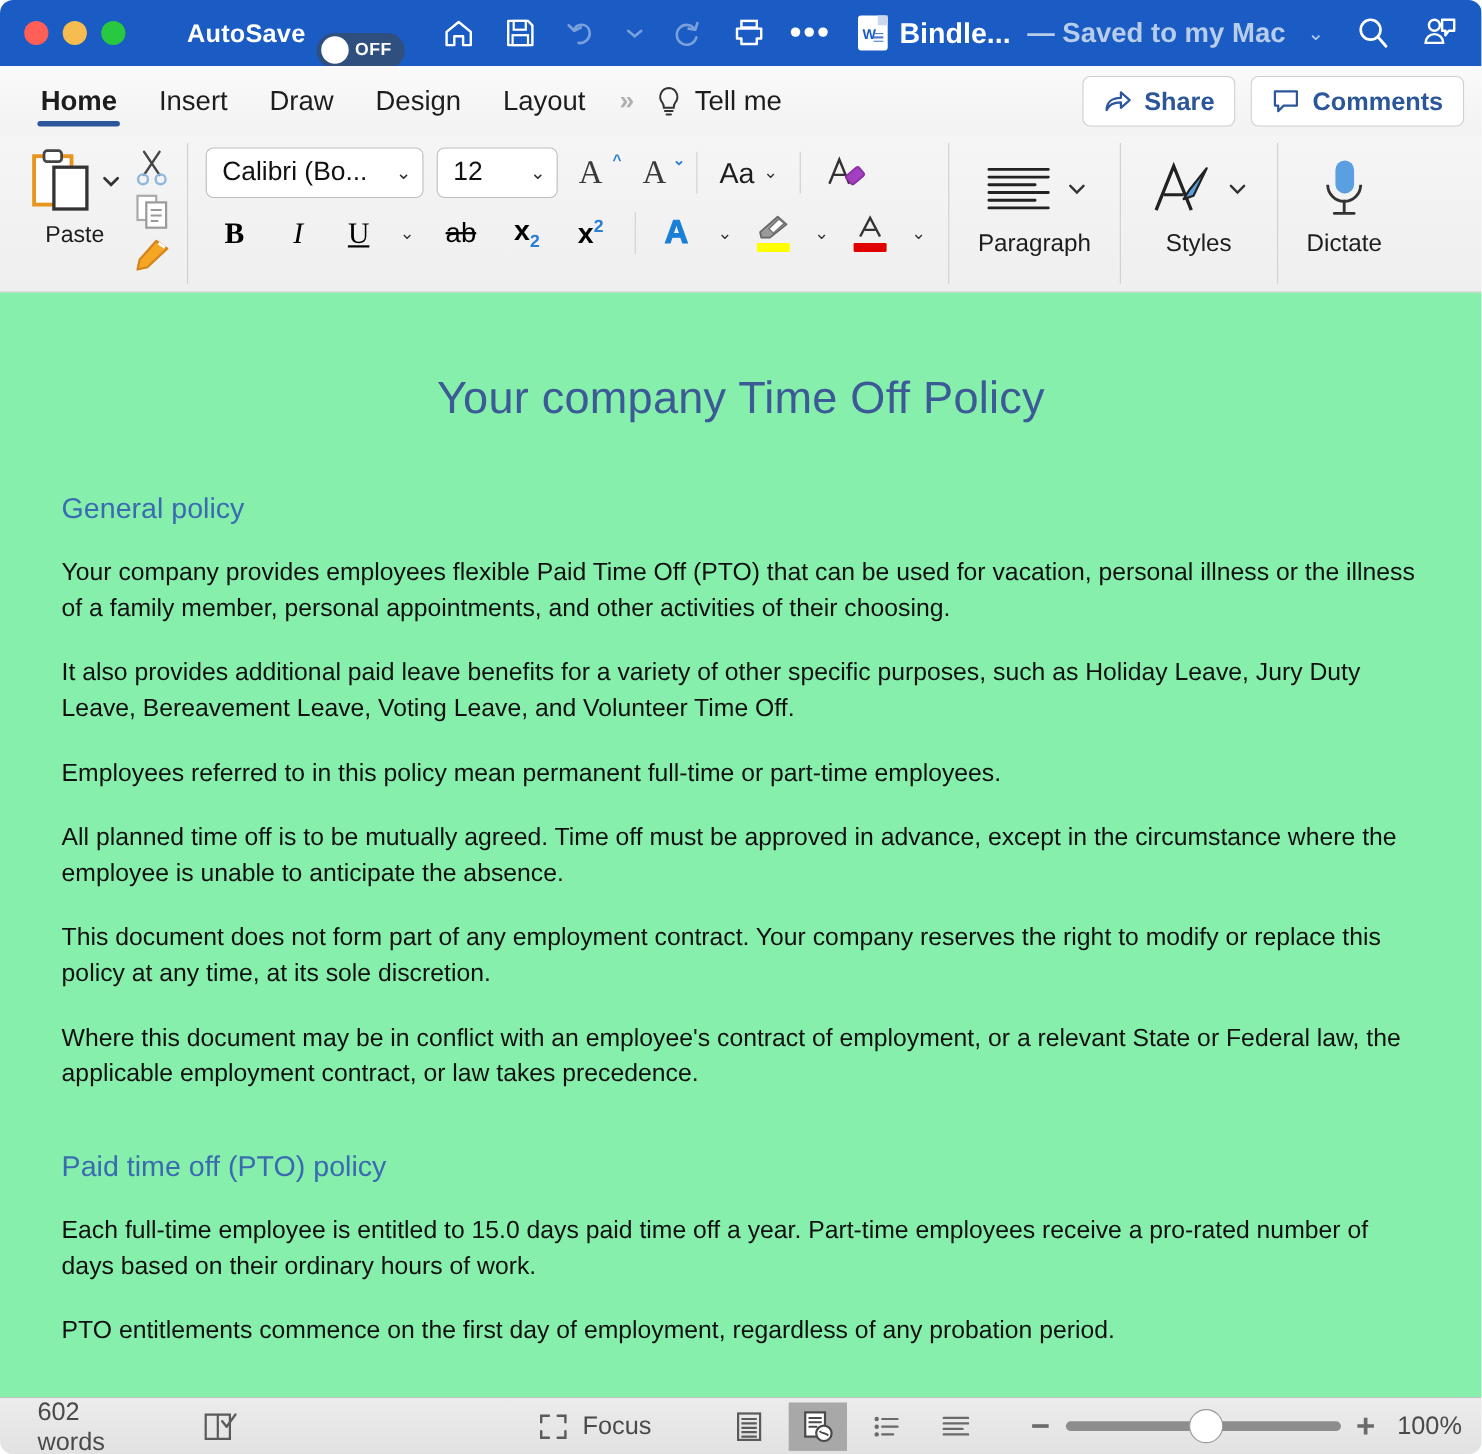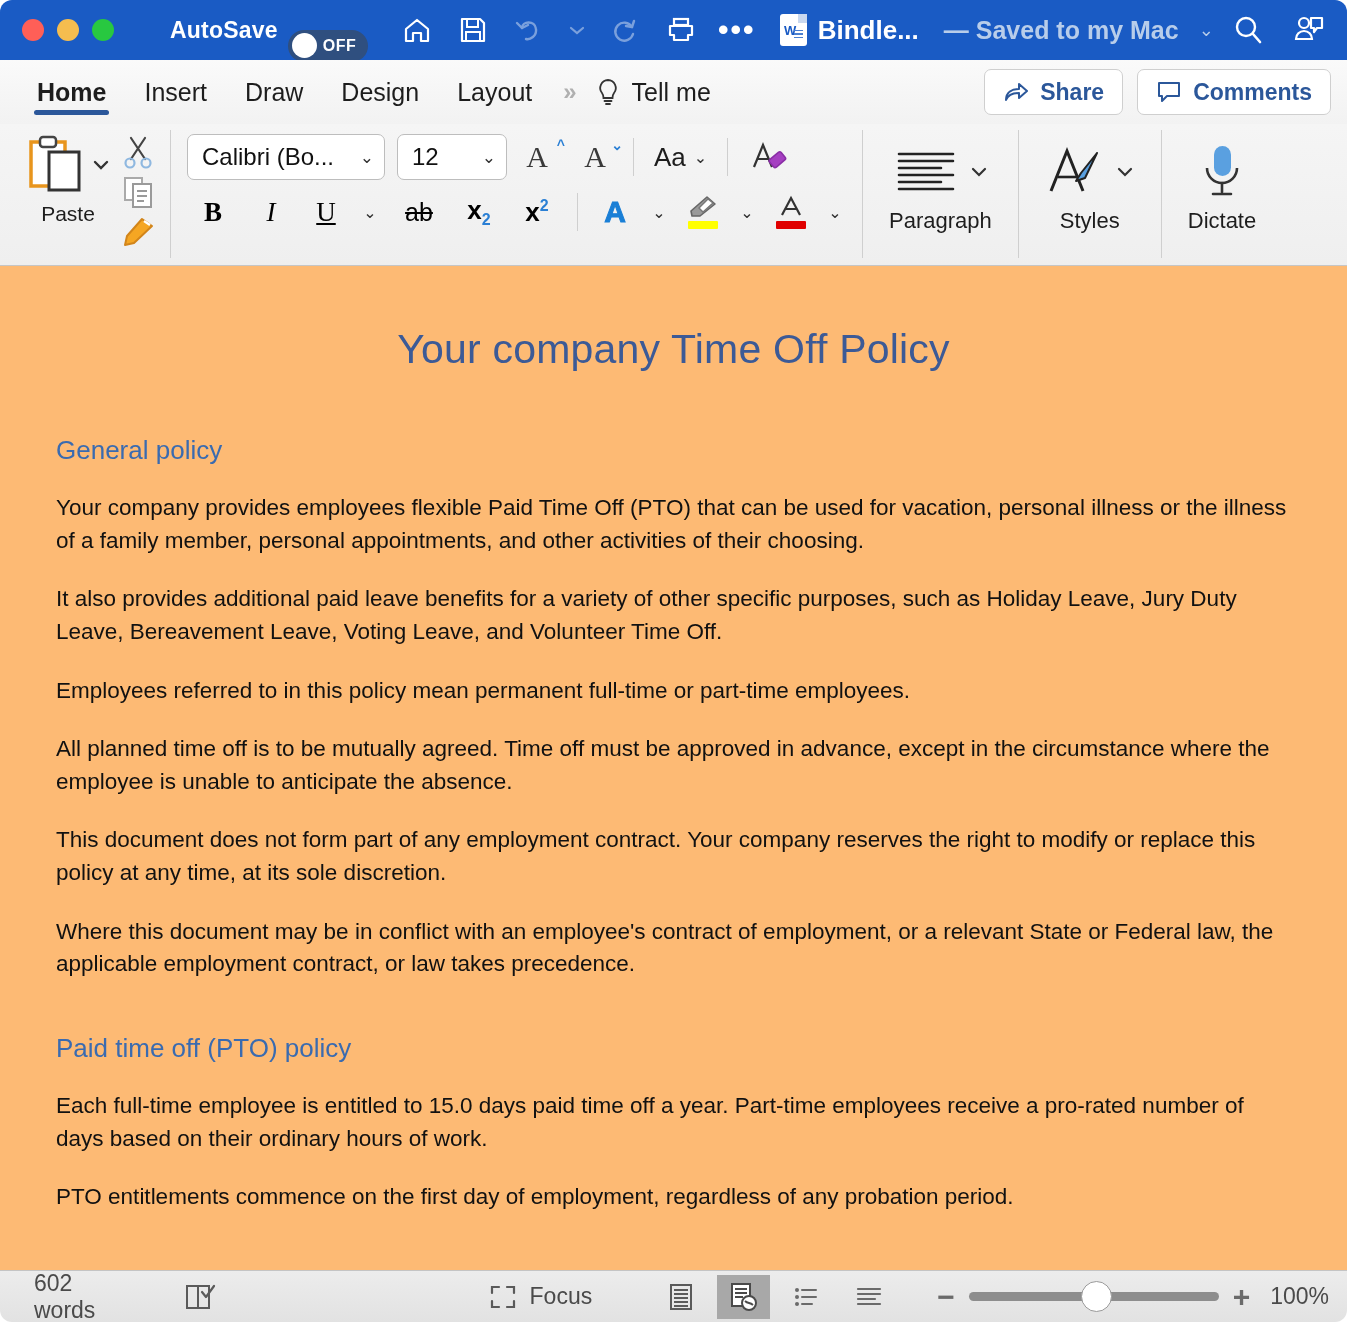--- a/index.html
+++ b/index.html
@@ -51,21 +51,21 @@
   .doc-id { display: flex; align-items: center; gap: 11px; margin-left: 26px; }
   .word-icon {
     width: 27px; height: 32px; background: #fff; border-radius: 3px;
     position: relative; display: flex; align-items: center; justify-content: center;
   }
   .word-icon .wfold { position: absolute; top: 0; right: 0; width: 9px; height: 9px; background: #c9d8ef; }
   .word-icon .wtxt { color: #1a5bc4; font-size: 13px; font-weight: bold; position: relative; left: -3px; }
   .word-icon .wlines { position: absolute; right: 4px; bottom: 6px; width: 9px; }
   .word-icon .wlines i { display: block; height: 1.5px; background: #4a7fd0; margin-bottom: 2px; }
   .doc-title { color: #fff; font-size: 26px; font-weight: bold; }
-  .doc-saved { color: #b8cdea; font-size: 25px; font-weight: bold; margin-left: 14px; }
+  .doc-saved { color: #b8cdea; font-size: 25px; font-weight: bold; margin-left: 4px; }
   .doc-chev { color: #b8cdea; font-size: 18px; margin-left: 9px; }
 
   .tb-right { margin-left: auto; display: flex; align-items: center; gap: 26px; padding-right: 22px; }
 
   
   .ribbon-tabs {
     height: 64px; flex: 0 0 64px;
     background: linear-gradient(#fafafa, #f2f2f2);
     display: flex; align-items: center;
     padding-left: 18px;
@@ -141,22 +141,22 @@
   .sw-yellow { background: #ffff00; }
   .sw-red { background: #e00000; }
 
   
   .stack-grp { display: flex; flex-direction: column; align-items: center; justify-content: flex-start; padding: 6px 26px 0 26px; }
   .stack-icon { height: 72px; display: flex; align-items: center; gap: 8px; }
   .stack-label { font-size: 22px; color: #1d1d1d; }
 
   
   .docarea {
-    flex: 1 1 auto; background: #fdba74; overflow: hidden;
-    padding: 4px 48px;
+    flex: 1 1 auto; background: #86efac; overflow: hidden;
+    padding: 16px 48px;
     position: relative;
   }
   .doc-h1 {
     text-align: center; color: #3c5a96; font-size: 41px; font-weight: normal;
     margin-top: 56px; letter-spacing: .2px;
   }
   .doc-h2 {
     color: #3a6bb0; font-size: 26px; font-weight: normal; margin-top: 62px;
     padding-left: 8px;
   }

